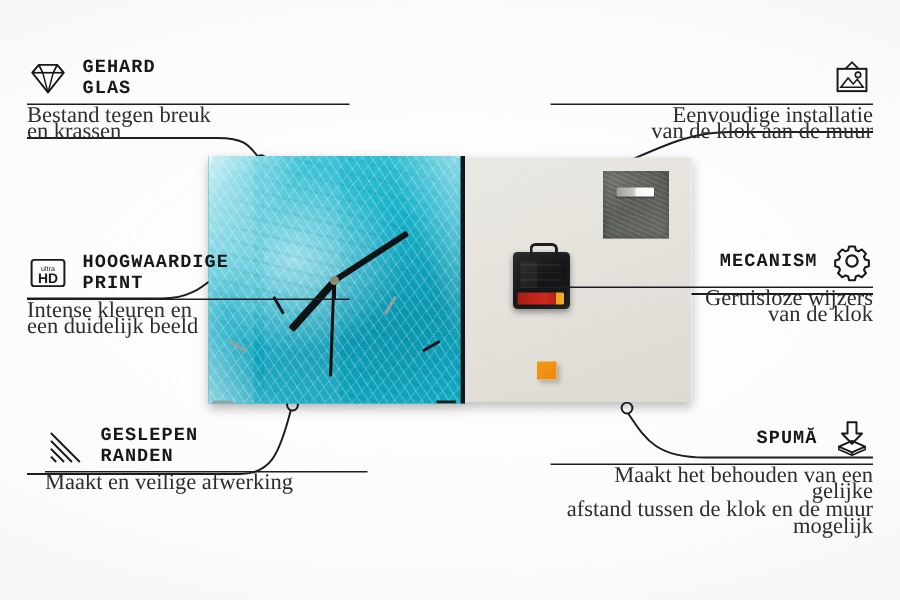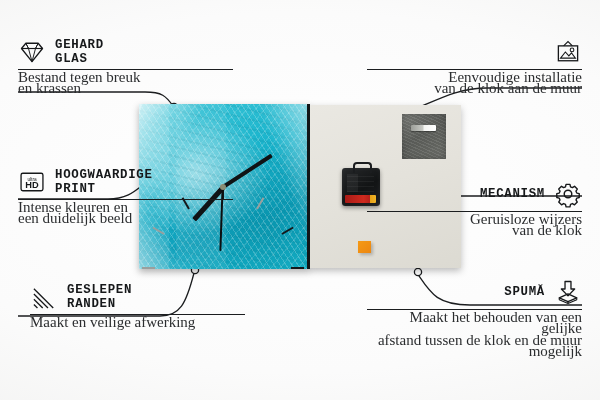--- a/index.html
+++ b/index.html
@@ -381,21 +381,21 @@
           <path d="M7.5 23 L13 16 L17 20.5 L20 17 L24.5 23 Z" stroke-width="1.2"></path>
           <circle cx="20.6" cy="13.6" r="2.1" stroke-width="1.2"></circle>
         </g>
       </svg>
     </div>
     <div class="co-rule"></div>
     <div class="co-sub">Eenvoudige installatie</div>
     <div class="co-sub">van de klok aan de muur</div>
   </div>
 
-  <div class="callout right" style="left:367px; top:180px;">
+  <div class="callout right" style="left:367px; top:160px;">
     <div class="co-head">
       <div>
         <div class="co-title">MECANISM</div>
       </div>
       <svg class="co-icon" viewBox="0 0 32 32">
         <g fill="none" stroke="#16181a" stroke-width="1.7" stroke-linejoin="round">
           <path d="M13.6 4.6 h4.8 l.7 3.0 2.3 1.0 2.6 -1.6 3.4 3.4 -1.6 2.6 1.0 2.3 3.0 .7 v4.8 l-3.0 .7 -1.0 2.3 1.6 2.6 -3.4 3.4 -2.6 -1.6 -2.3 1.0 -.7 3.0 h-4.8 l-.7 -3.0 -2.3 -1.0 -2.6 1.6 -3.4 -3.4 1.6 -2.6 -1.0 -2.3 -3.0 -.7 v-4.8 l3.0 -.7 1.0 -2.3 -1.6 -2.6 3.4 -3.4 2.6 1.6 2.3 -1.0 z" transform="translate(0.2,-0.6) scale(0.93) translate(1.0,1.4)"></path>
           <circle cx="16" cy="16" r="4.3"></circle>
         </g>
       </svg>

